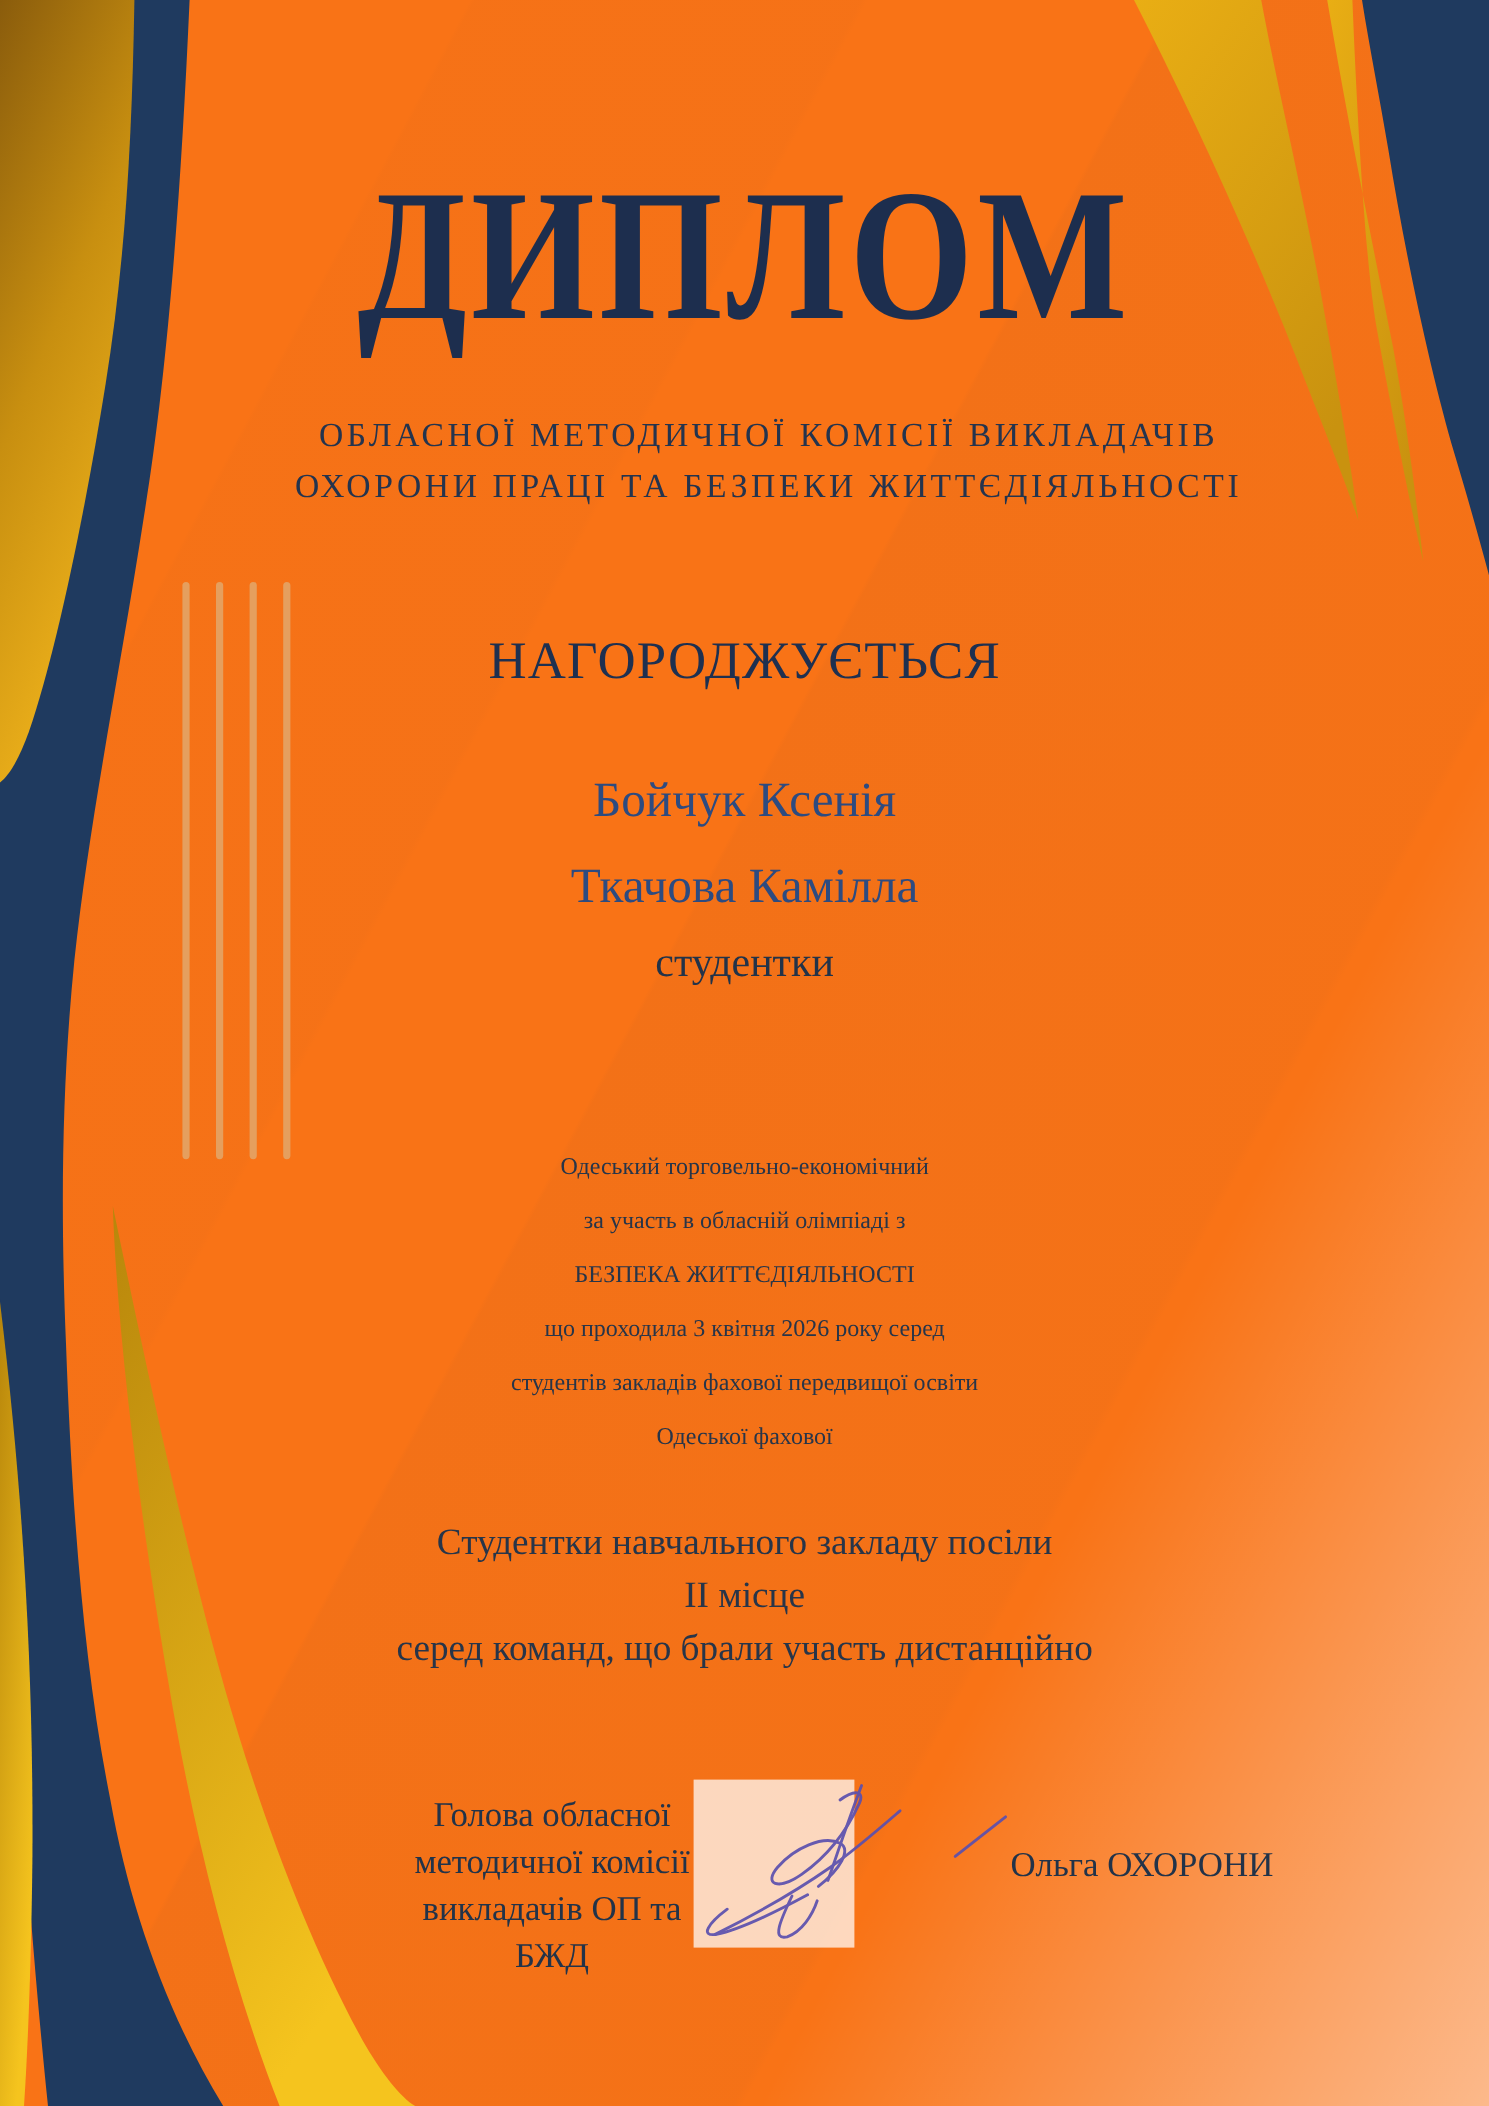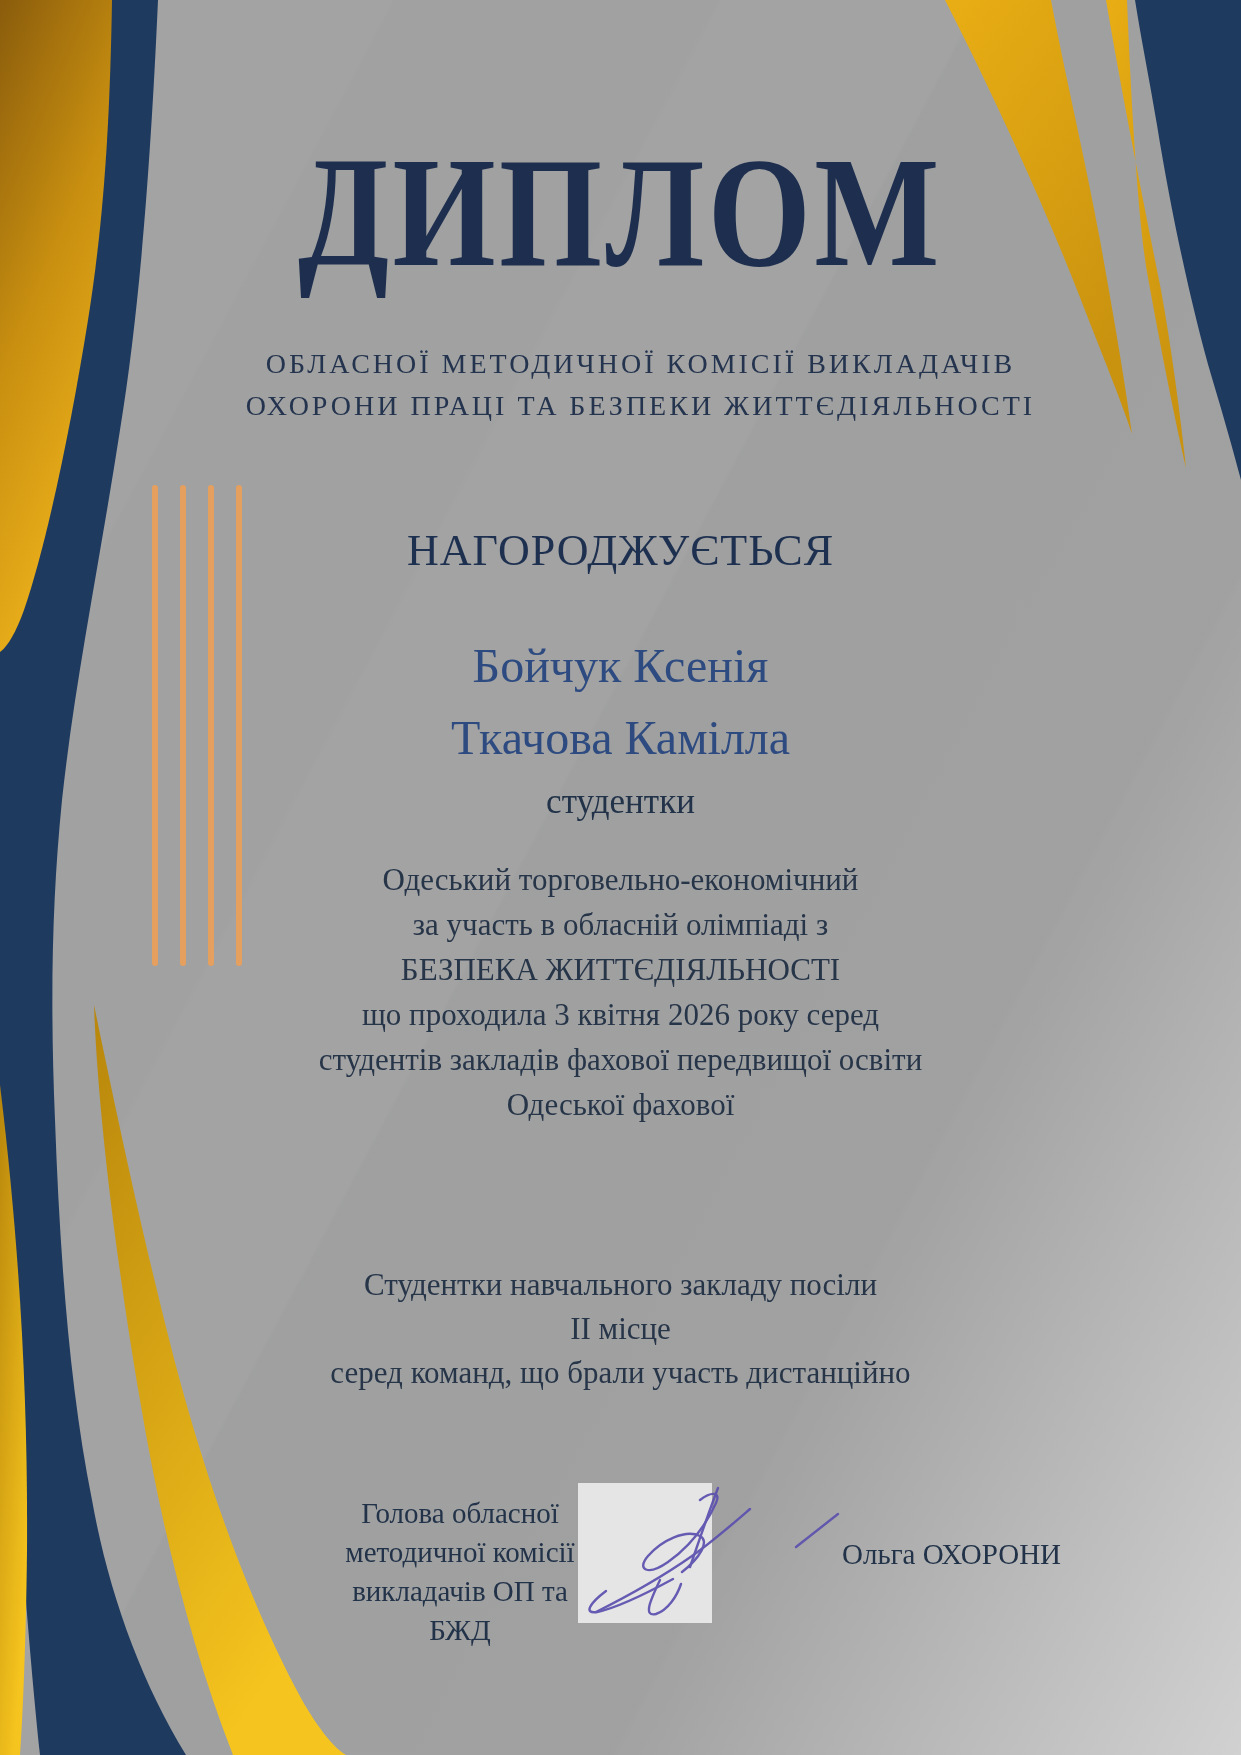--- a/index.html
+++ b/index.html
@@ -1,43 +1,43 @@
 <!DOCTYPE html>
 <html><head>
 <meta charset="utf-8">
 <style>
   html,body{margin:0;padding:0;background:#e9eaec;}
   .page{
     position:relative;
     width:1241px;height:1755px;
     margin:0 auto;
-    background:#a3a3a3;
+    background:#f97316;
     overflow:hidden;
     font-family:"Liberation Serif","DejaVu Serif",serif;
     color:#24344e;
   }
   .sheen{
     position:absolute;inset:0;pointer-events:none;
     background:
       linear-gradient(118deg, rgba(255,255,255,0) 45%, rgba(30,45,70,0.028) 45.2%, rgba(30,45,70,0.02) 71%, rgba(255,255,255,0) 71.4%),
       linear-gradient(118deg, rgba(255,255,255,0) 18%, rgba(30,45,70,0.014) 18.2%, rgba(30,45,70,0.014) 33%, rgba(255,255,255,0) 33.3%),
       linear-gradient(298deg, rgba(255,255,255,0.5) 0%, rgba(255,255,255,0) 28%);
   }
   .deco{position:absolute;inset:0;width:1241px;height:1755px;}
   .txt{position:absolute;left:0;right:0;text-align:center;}
   .title{
     top:135px;font-size:156px;line-height:1;font-weight:700;
     color:#1d2e4e;letter-spacing:4px;white-space:nowrap;
   }
   .title .squeeze{display:inline-block;transform:scaleX(0.85);transform-origin:50% 50%;}
   .subtitle{top:343px;font-size:28px;line-height:42px;letter-spacing:3px;color:#24344e;margin-left:40px;}
   .award{top:529px;font-size:44px;line-height:1;letter-spacing:1px;color:#1e3050;}
-  .names{top:630px;font-size:48px;line-height:72px;color:#2d4b80;}
+  .names{top:630px;font-size:41px;line-height:72px;color:#2d4b80;}
   .role{top:784px;font-size:35px;line-height:1;color:#223349;}
-  .body-block{top:857px;font-size:31px;line-height:45px;color:#273549;}
+  .body-block{top:950px;font-size:20px;line-height:45px;color:#273549;}
   .result-block{top:1263px;font-size:31px;line-height:44px;color:#273549;}
   .sig-role{
     position:absolute;left:320px;top:1494px;width:280px;
     text-align:center;font-size:29px;line-height:39px;color:#223349;
   }
   .sig-name{position:absolute;left:842px;top:1538px;font-size:29px;color:#223349;white-space:nowrap;}
   .sig-box{
     position:absolute;left:578px;top:1483px;width:134px;height:140px;
     background:rgba(255,255,255,0.72);
   }

